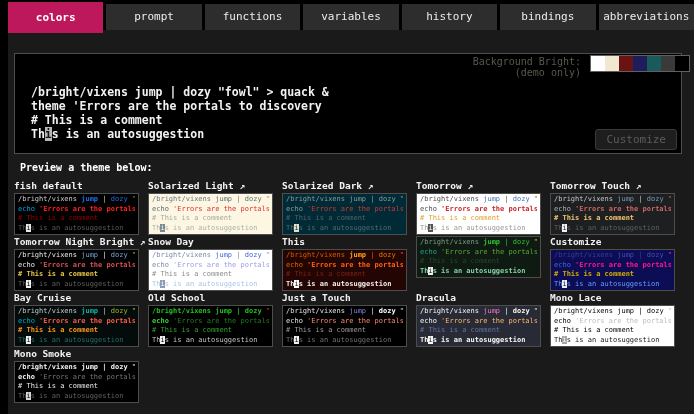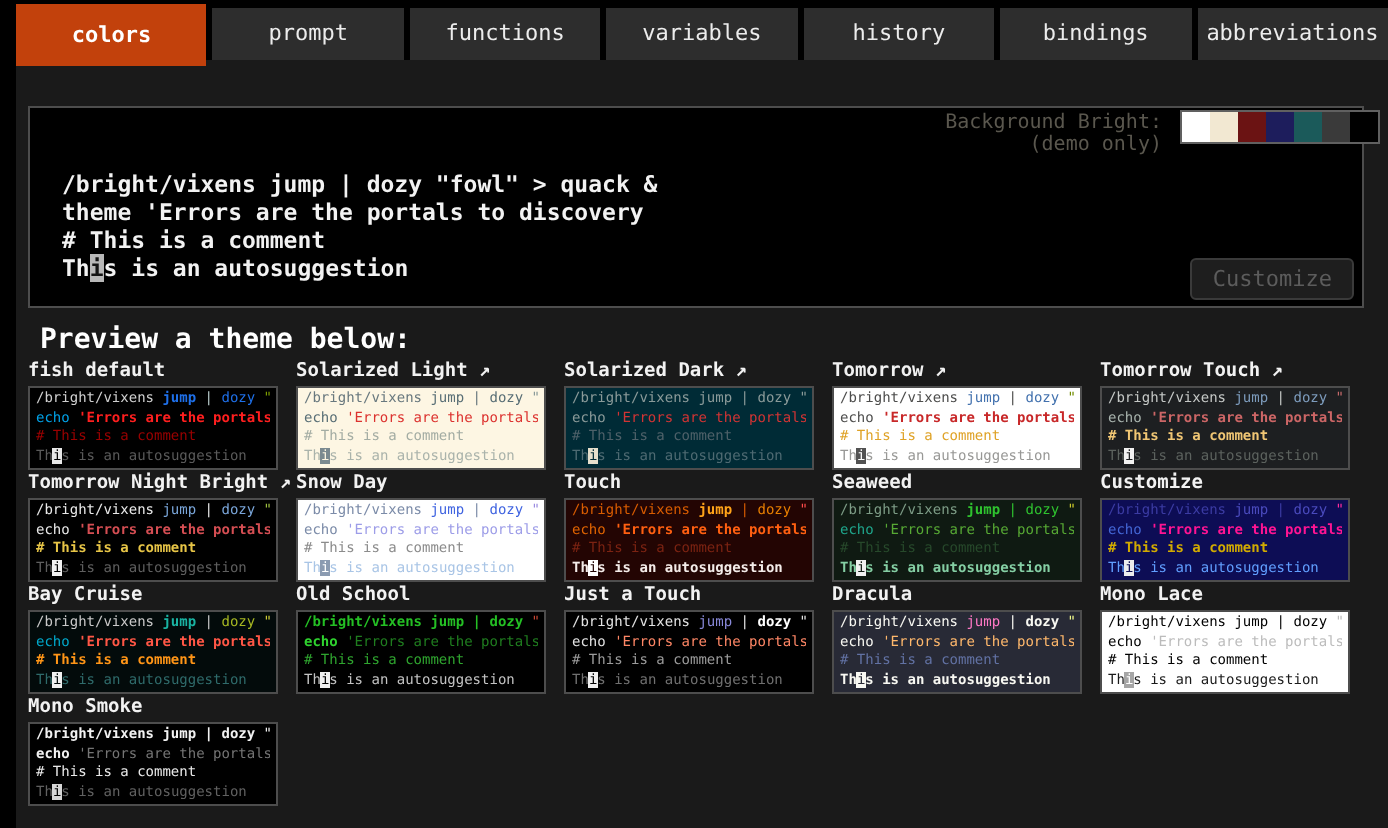--- a/index.html
+++ b/index.html
@@ -5,38 +5,38 @@
   * { box-sizing: border-box; margin: 0; padding: 0; }
   html,body { width:694px; height:414px; overflow:hidden; background:#000;
     font-family:"DejaVu Sans Mono", monospace; }
   .page { position:absolute; left:8px; top:0; width:686px; height:414px; background:#1a1a1a; }
 
   
   .tabbar { position:absolute; left:0; top:0; width:686px; height:30px; background:#000;
     display:flex; gap:3px; padding-top:4px; }
   .tab { flex:1; height:26px; line-height:26px; text-align:center; background:#2d2d2d;
     color:#ececec; font-size:11px; cursor:default; }
-  .tab.active { background:#c2410c; color:#fff; font-weight:bold; position:relative; top:-2px;
+  .tab.active { background:#be185d; color:#fff; font-weight:bold; position:relative; top:-2px;
     height:31px; line-height:31px; }
 
   
   .previewbox { position:absolute; left:6px; top:53px; width:668px; height:101px;
     background:#000; border:1px solid #4d4d4d; }
   .bglabel { position:absolute; top:2px; right:100px; text-align:right; color:#5a574e;
     font-size:10px; line-height:11px; }
   .swatches { position:absolute; top:1px; right:-9px; display:flex; border:1px solid #606060; }
   .swatch { width:14px; height:15px; }
   .termline { position:absolute; left:16px; color:#f2f2f2; font-size:11.5px; font-weight:bold;
     white-space:pre; }
   .cursor-main { background:#b8b8b8; color:#141414; }
   .customize { position:absolute; right:4px; bottom:3px; background:#1e1e1e;
     border:1px solid #3a3a3a; border-radius:3px; color:#5c5c5c; font-size:11px;
     font-family:"DejaVu Sans Mono", monospace; padding:3px 10px; }
 
-  .section-title { position:absolute; left:12px; top:162px; color:#fff; font-size:14px;
+  .section-title { position:absolute; left:12px; top:162px; color:#fff; font-size:10px;
     font-weight:bold; }
 
   
   .grid { position:absolute; left:6px; top:180px; width:678px; display:grid;
     grid-template-columns:repeat(5,125px); column-gap:9px; row-gap:0; }
   .cell { height:56px; cursor:default; }
   .theme-title { height:12px; line-height:12px; font-size:9.5px; font-weight:bold;
     color:#f2f2f2; white-space:nowrap; margin-bottom:1px; }
   .mini { height:42px; border:1px solid #4d4d4d; overflow:hidden; padding:1px 3px; }
   .mline { font-size:7px; line-height:9.5px; white-space:pre; overflow:hidden; }
@@ -139,30 +139,29 @@
       <div class="cell">
         <div class="theme-title">Snow Day</div>
         <div class="mini" style="background: rgb(255, 255, 255);">
           <div class="mline"><span style="color: rgb(123, 139, 168);">/bright/vixens </span><span style="color: rgb(63, 99, 224);">jump</span><span style="color: rgb(123, 139, 168);"> | </span><span style="color: rgb(63, 99, 224);">dozy</span><span style="color: rgb(155, 140, 224);"> "fowl" &gt; quack &amp;</span></div>
           <div class="mline"><span style="color: rgb(123, 139, 168);">echo </span><span style="color: rgb(157, 157, 232);">'Errors are the portals to discovery</span></div>
           <div class="mline"><span style="color: rgb(139, 139, 139);"># This is a comment</span></div>
           <div class="mline"><span style="color: rgb(169, 197, 230);">Th</span><span style="background: rgb(139, 155, 177); color: rgb(255, 255, 255);">i</span><span style="color: rgb(169, 197, 230);">s is an autosuggestion</span></div>
         </div>
       </div>
       <div class="cell">
-        <div class="theme-title">Touch</div>
+        <div class="theme-title">This</div>
         <div class="mini" style="background: rgb(35, 5, 3);">
           <div class="mline"><span style="color: rgb(216, 92, 0);">/bright/vixens </span><span style="color: rgb(255, 163, 25); font-weight: bold;">jump</span><span style="color: rgb(216, 92, 0);"> | </span><span style="color: rgb(232, 127, 0);">dozy</span><span style="color: rgb(255, 75, 75);"> "fowl" &gt; quack &amp;</span></div>
           <div class="mline"><span style="color: rgb(224, 100, 0);">echo </span><span style="color: rgb(255, 96, 17); font-weight: bold;">'Errors are the portals to discovery</span></div>
           <div class="mline"><span style="color: rgb(124, 35, 18);"># This is a comment</span></div>
           <div class="mline"><span style="color: rgb(244, 236, 233); font-weight: bold;">Th</span><span style="background: rgb(255, 255, 255); color: rgb(35, 5, 3);">i</span><span style="color: rgb(244, 236, 233); font-weight: bold;">s is an autosuggestion</span></div>
         </div>
       </div>
       <div class="cell">
-        <div class="theme-title">Seaweed</div>
         <div class="mini" style="background: rgb(15, 26, 18);">
           <div class="mline"><span style="color: rgb(125, 156, 134);">/bright/vixens </span><span style="color: rgb(47, 194, 47); font-weight: bold;">jump</span><span style="color: rgb(47, 194, 47);"> | </span><span style="color: rgb(47, 194, 47);">dozy</span><span style="color: rgb(201, 201, 42);"> "fowl" &gt; quack &amp;</span></div>
           <div class="mline"><span style="color: rgb(31, 166, 140);">echo </span><span style="color: rgb(87, 169, 52);">'Errors are the portals to discovery</span></div>
           <div class="mline"><span style="color: rgb(39, 73, 43);"># This is a comment</span></div>
           <div class="mline"><span style="color: rgb(133, 207, 164); font-weight: bold;">Th</span><span style="background: rgb(240, 240, 240); color: rgb(15, 26, 18);">i</span><span style="color: rgb(133, 207, 164); font-weight: bold;">s is an autosuggestion</span></div>
         </div>
       </div>
       <div class="cell">
         <div class="theme-title">Customize</div>
         <div class="mini" style="background: rgb(13, 13, 85);">

